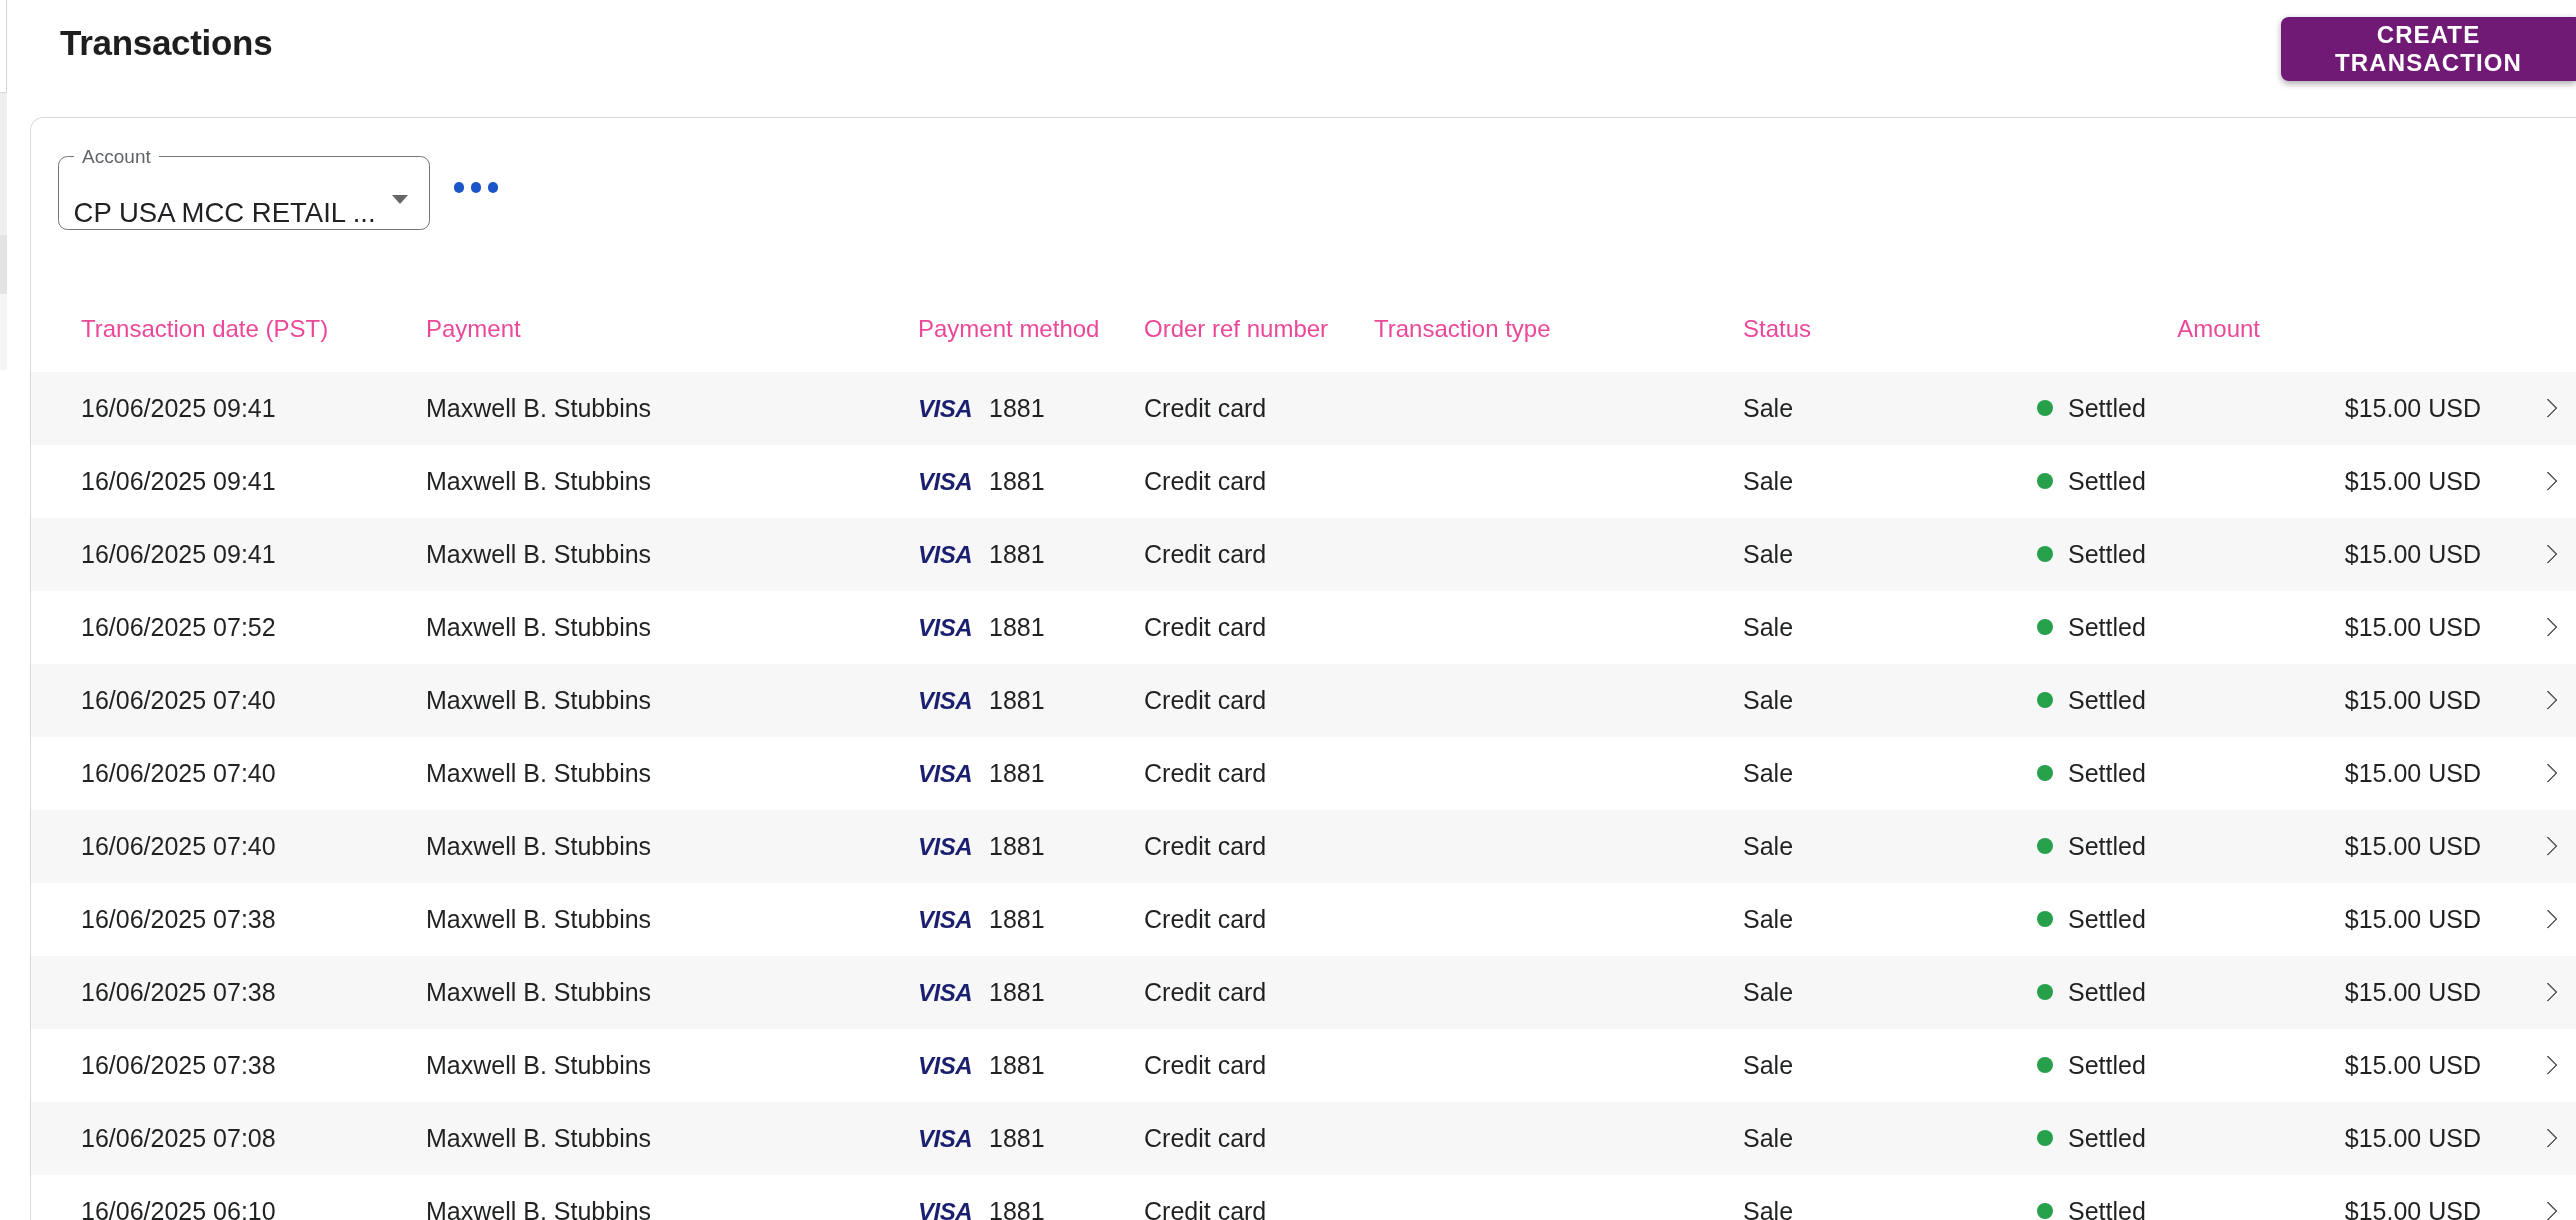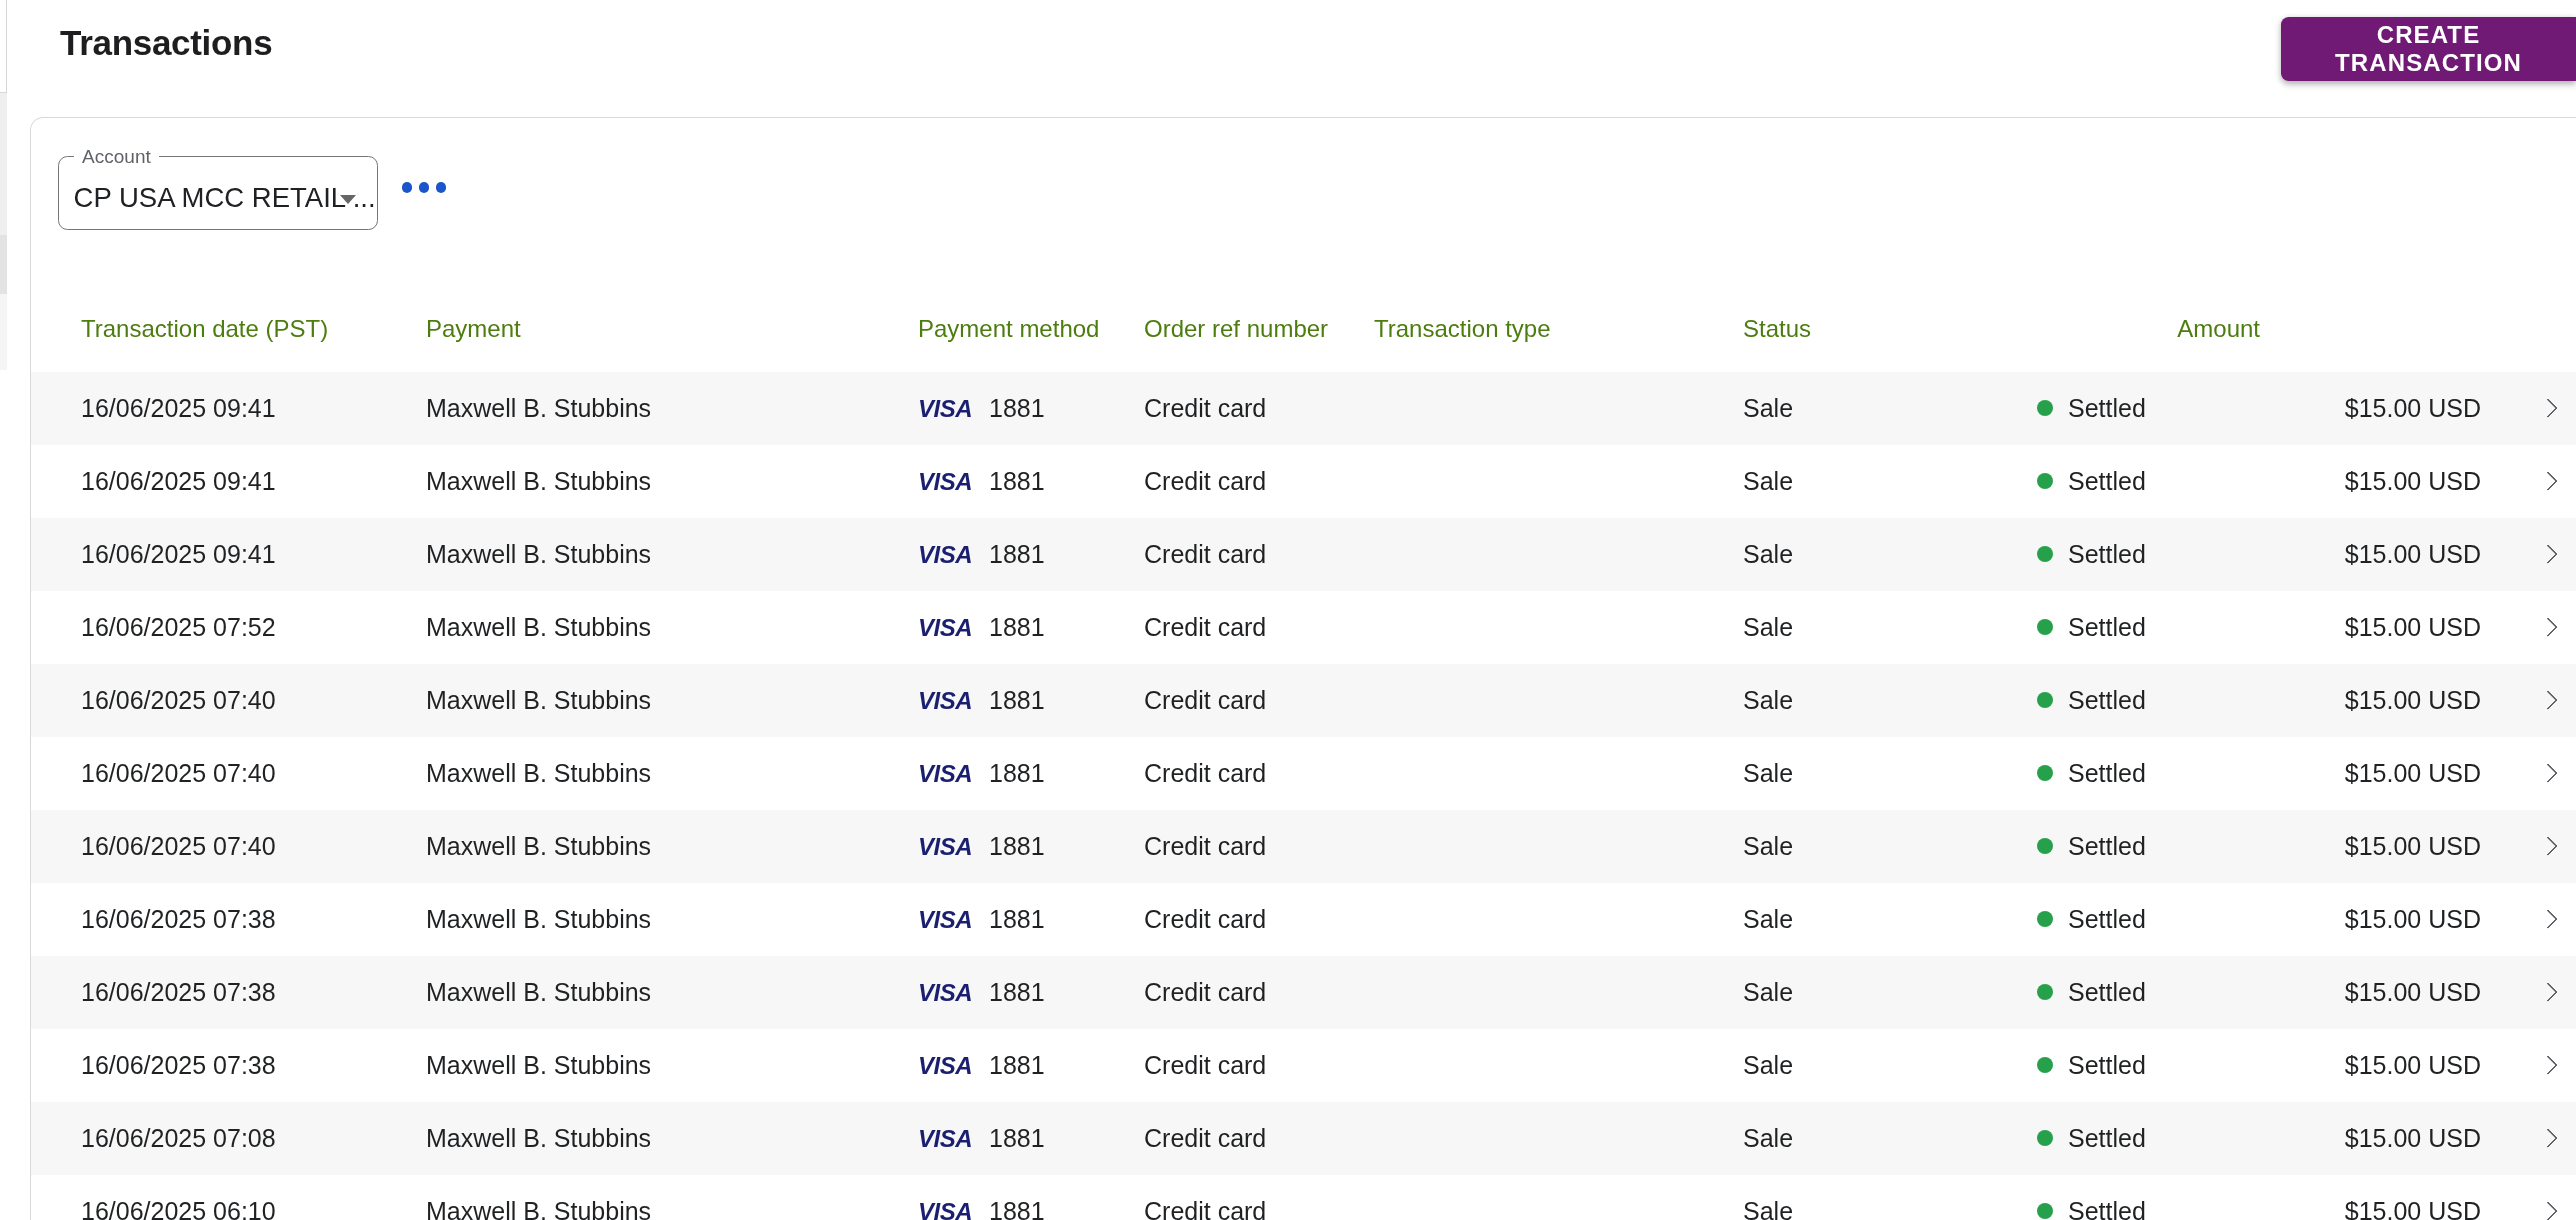--- a/index.html
+++ b/index.html
@@ -22,22 +22,22 @@
                 font-family:inherit; font-size:24px; font-weight:600; letter-spacing:1.1px;
                 box-shadow:0 2.8px 6.6px rgba(0,0,0,0.32); cursor:pointer; }
 
   
   .card { position:absolute; left:30px; top:117px; width:2546px; height:1177px;
           background:#fff; border:0.9px solid #d9d9d9; border-right:none; border-bottom:none;
           border-radius:13.3px 0 0 0; }
 
   
   .filter-bar { display:flex; align-items:flex-start; padding:27.5px 30px 0 26.6px; }
-  fieldset.md-field { border:1.9px solid #767676; border-radius:9.5px; height:84px; width:320px;
-                      display:flex; align-items:center; position:relative; }
+  fieldset.md-field { border:1.9px solid #767676; border-radius:9.5px; height:84px; width:372px;
+                      display:flex; align-items:flex-end; position:relative; }
   fieldset.md-field legend { margin-left:15px; padding:0 8.5px; font-size:19px; color:#5f6368; }
   .account-value { font-size:27.5px; color:#202124; padding-left:15px; white-space:nowrap; }
   .dd-arrow { position:absolute; right:21px; top:50%; margin-top:-2.8px; width:0; height:0;
               border-left:8.5px solid transparent; border-right:8.5px solid transparent;
               border-top:9.5px solid #666; }
 
   .filters-btn { margin-left:18px; margin-top:2.8px; width:199px; height:81px;
                  border:1.9px solid #abbede; border-radius:9.5px; background:#fff;
                  display:flex; align-items:center; justify-content:center; gap:16px;
                  cursor:pointer; font-family:inherit; }
@@ -59,21 +59,21 @@
                color:#fff; font-size:23px; font-weight:700; cursor:pointer; line-height:1; }
 
   .more-btn { margin-left:23px; width:47px; height:84px; background:none; border:none;
               display:flex; align-items:center; justify-content:center; gap:6.6px; cursor:pointer; }
   .more-btn i { width:10.4px; height:10.4px; border-radius:50%; background:#1a56c9; display:block; }
 
   
   .grid { display:grid; align-items:center; padding-left:50px;
           grid-template-columns:345px 492px 226px 230px 369px 294px 223px 1fr 95px; }
   .table-header { height:85px; margin-top:57px; }
-  .table-header .cell { font-size:24px; color:#4d7c0f; }
+  .table-header .cell { font-size:24px; color:#ec4899; }
   .table-header .c-amount { justify-self:end; }
   .row { height:73px; cursor:pointer; }
   .row:nth-child(odd) { background:#f7f7f7; }
   .row .cell { font-size:25px; color:#1f2123; }
   .visa-mark { font-size:24px; font-style:italic; font-weight:700; color:#1b1f70;
                letter-spacing:-0.5px; margin-right:17px; }
   .status-cell { display:flex; align-items:center; gap:15px; }
   .status-dot { width:16px; height:16px; border-radius:50%; background:#27a04c; flex:0 0 auto; }
   .c-amount { justify-self:end; }
   .chev-cell { justify-self:end; padding-right:21px; }

